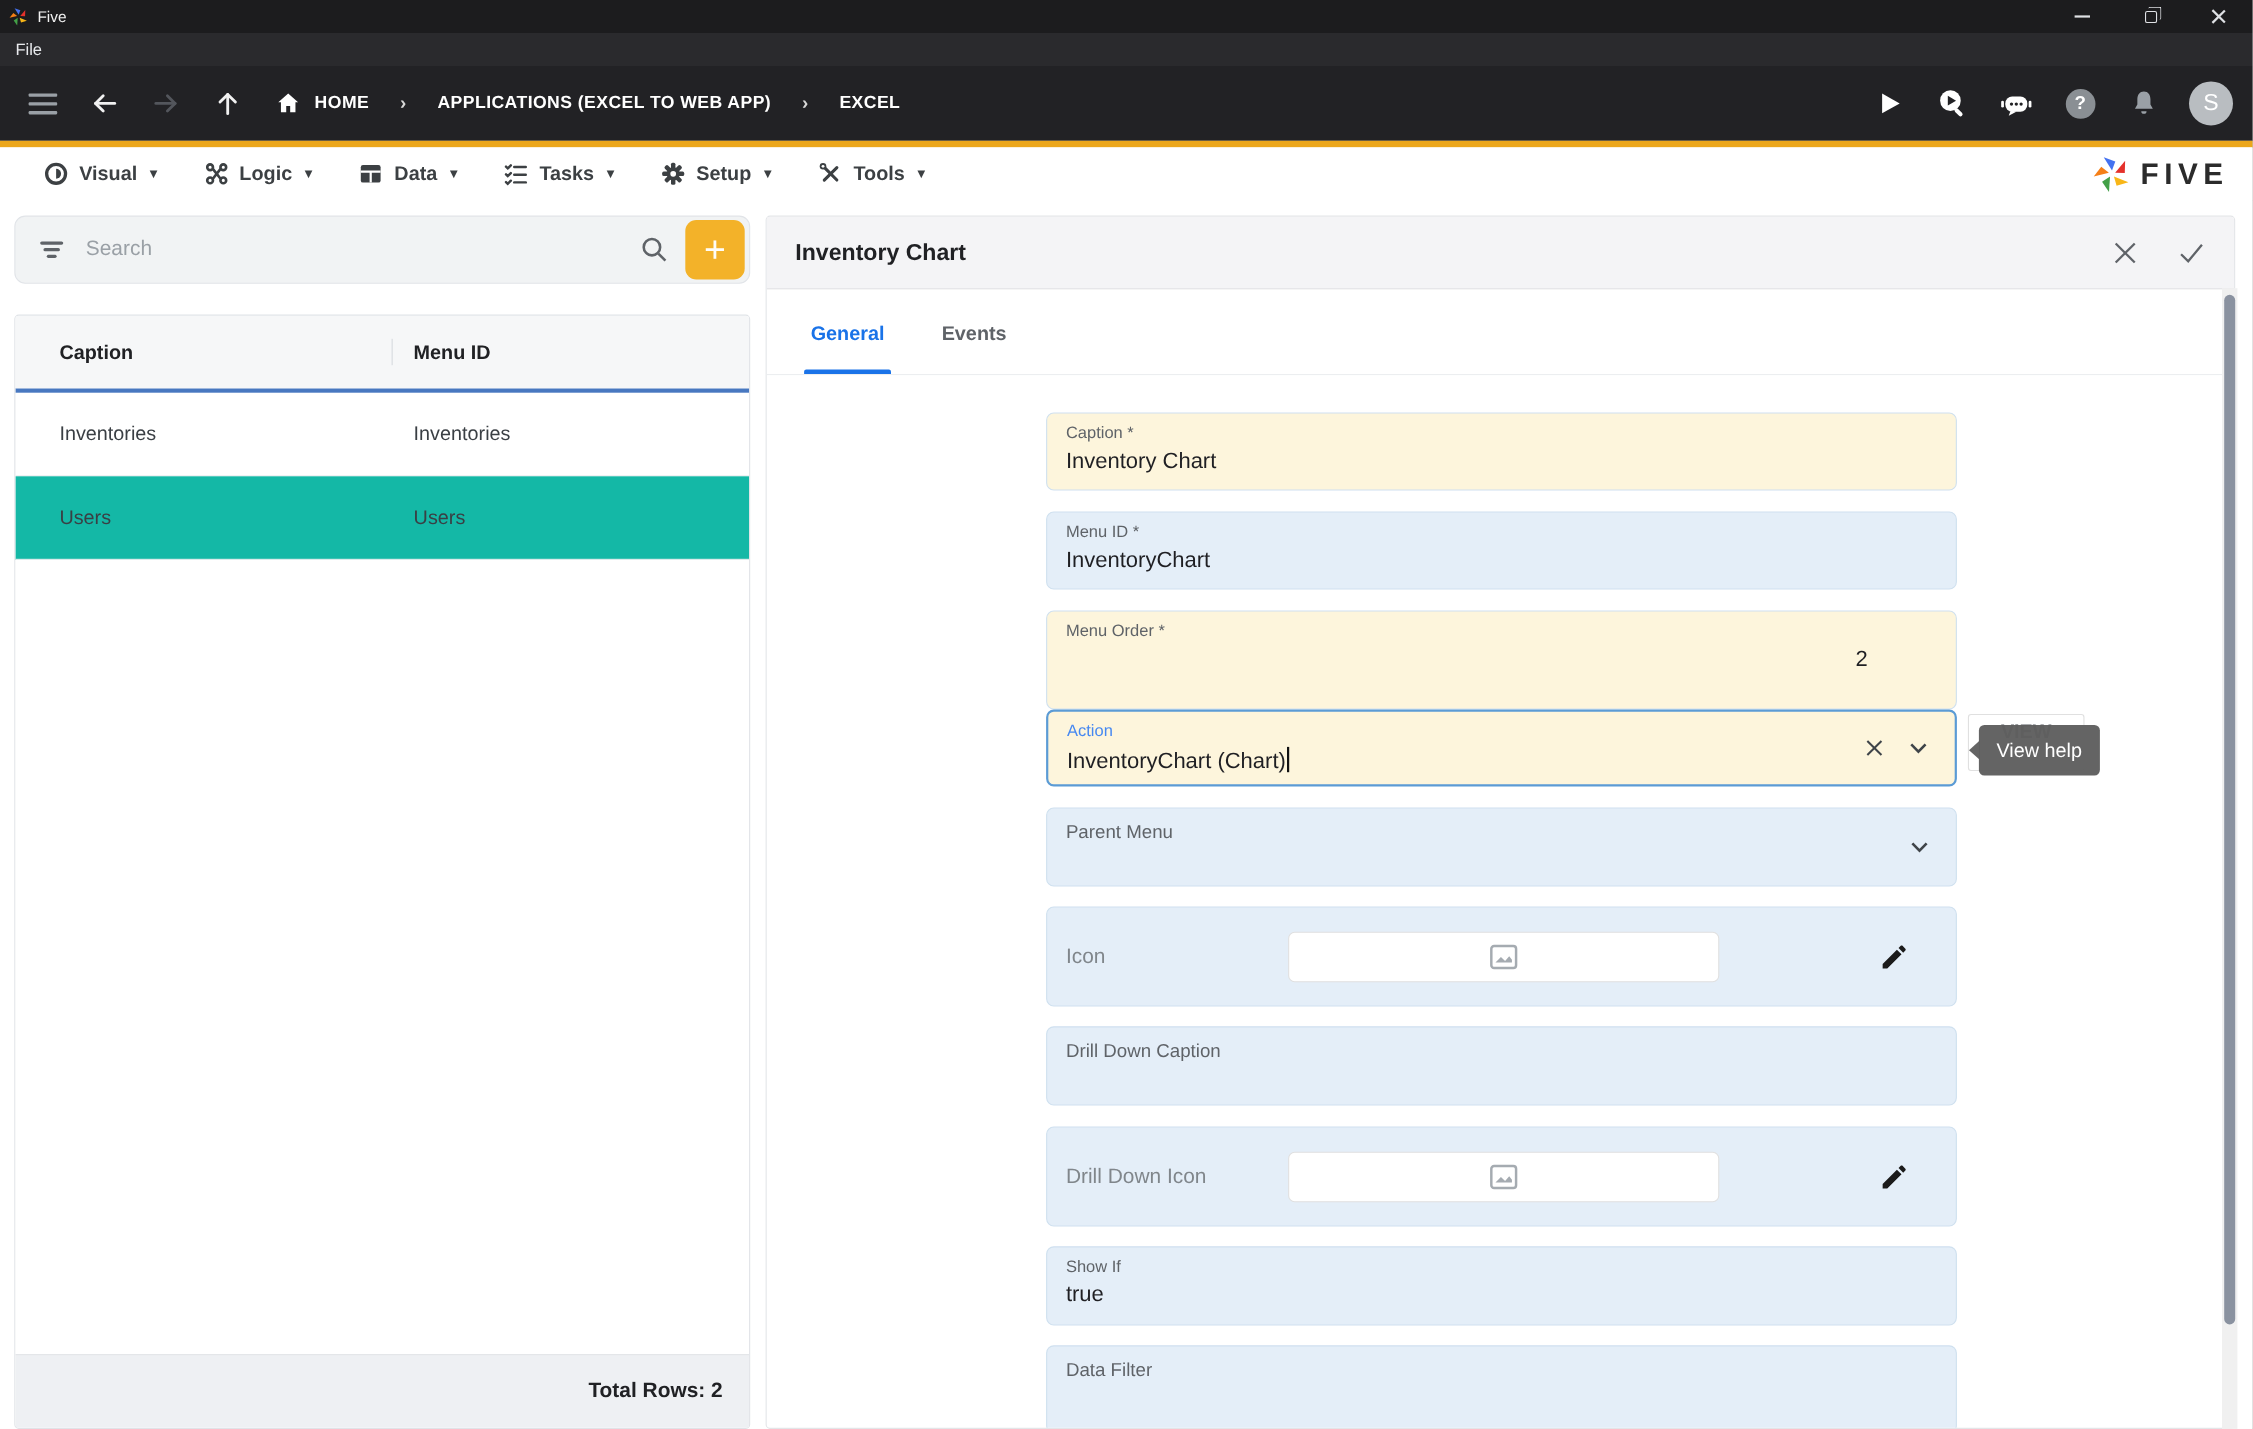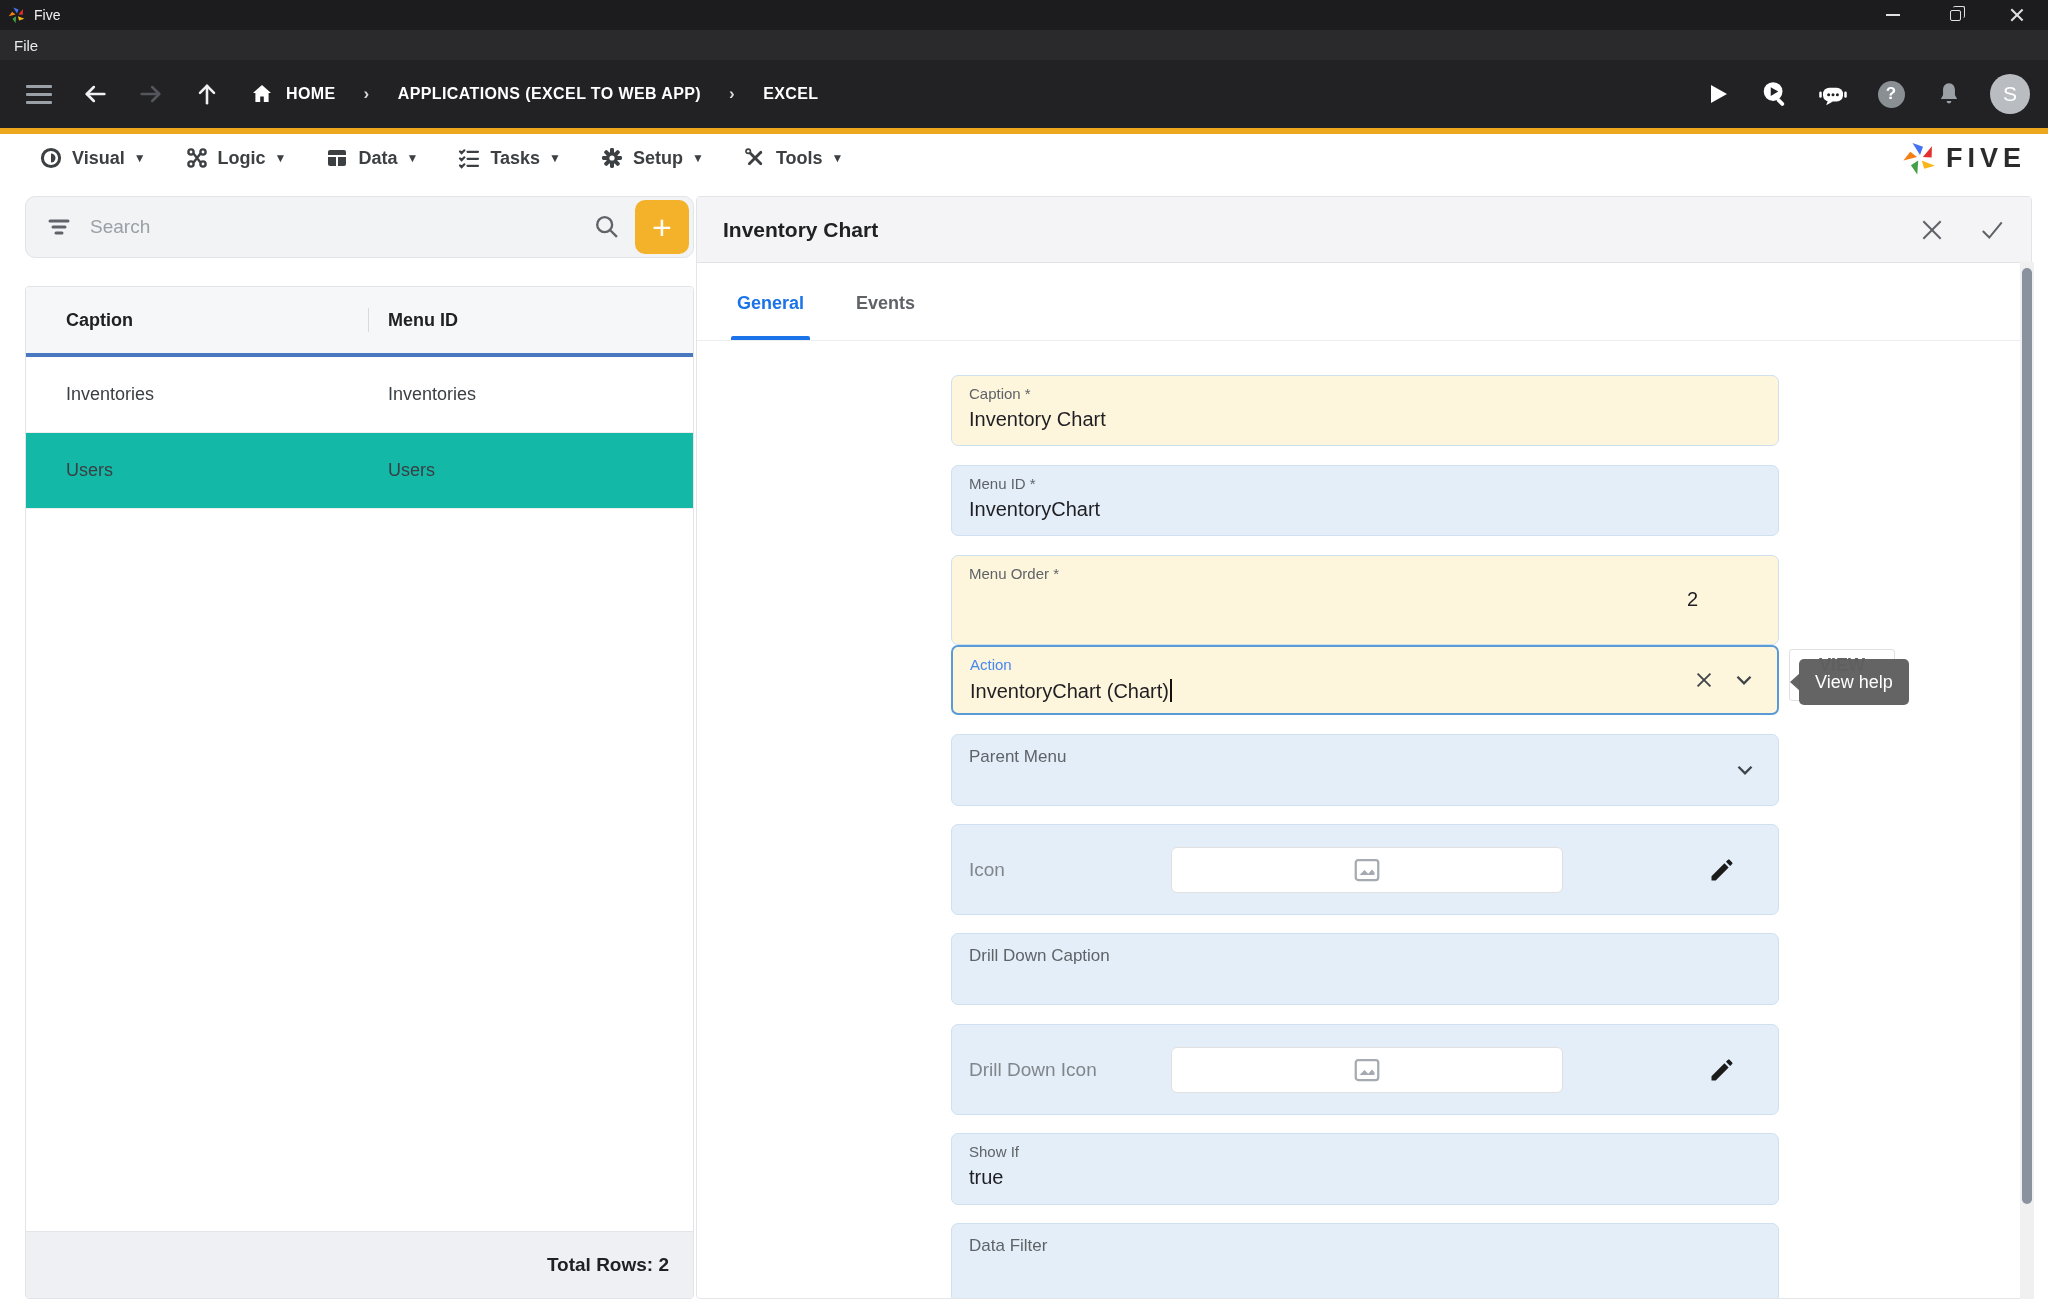--- a/index.html
+++ b/index.html
@@ -35,21 +35,21 @@
   
   .yellowline { position:absolute; left:0; top:128px; width:100%; height:6px; background:#eca71c; }
   .toolbar { position:absolute; left:0; top:134px; width:100%; height:48px; background:#fff; display:flex; align-items:center; }
   .tb-item { display:flex; align-items:center; gap:9px; margin-left:39px; color:#3c4043; font-size:18px; font-weight:600; cursor:pointer; }
   .tb-caret { font-size:12px; color:#3c4043; }
   .brand { position:absolute; right:22px; top:0; height:48px; display:flex; align-items:center; gap:8px; }
   .brand-text { font-size:27px; font-weight:700; letter-spacing:5px; color:#2b2b2b; }
   
   .content { position:absolute; left:0; top:182px; width:2048px; height:1117px; background:#fff; }
   
-  .left-panel { position:absolute; left:25px; top:14px; width:669px; bottom:0; }
+  .left-panel { position:absolute; left:13px; top:14px; width:669px; bottom:0; }
   .searchbar { position:relative; height:62px; background:#f1f3f4; border:1px solid #e1e4e8; border-radius:10px; display:flex; align-items:center; }
   .searchbar input { flex:1; border:none; outline:none; background:transparent; font-size:19px; color:#202124; font-family:"Liberation Sans",sans-serif; }
   .searchbar input::placeholder { color:#9aa0a6; }
   .sb-filter { margin:0 18px 0 20px; }
   .sb-mag { margin:0 14px; }
   .plus-btn { width:54px; height:54px; margin-right:4px; border-radius:10px; background:#f3b229; border:none; color:#fffdf6; font-size:34px; line-height:1; display:flex; align-items:center; justify-content:center; cursor:pointer; }
   .table-card { position:absolute; left:0; right:0; top:90px; bottom:0; border:1px solid #e0e3e7; border-radius:4px; display:flex; flex-direction:column; background:#fff; overflow:hidden; }
   .thead { height:66px; background:#f6f7f8; display:flex; align-items:center; position:relative; }
   .th { font-size:18px; font-weight:700; color:#202124; }
   .th1 { width:342px; padding-left:40px; }

